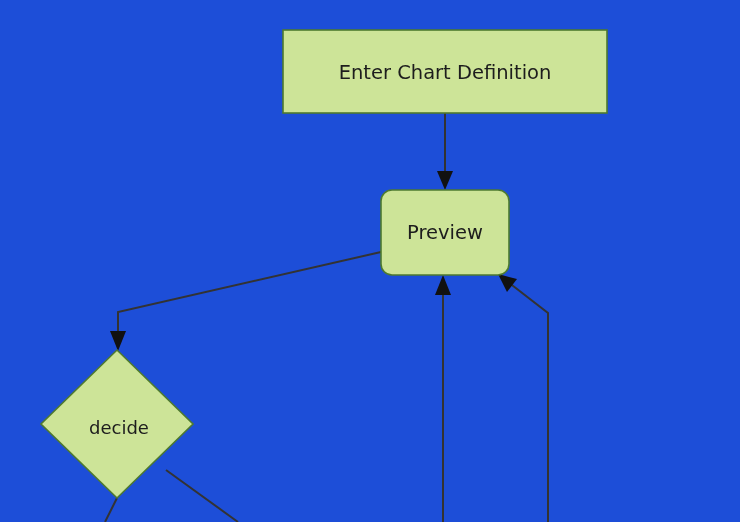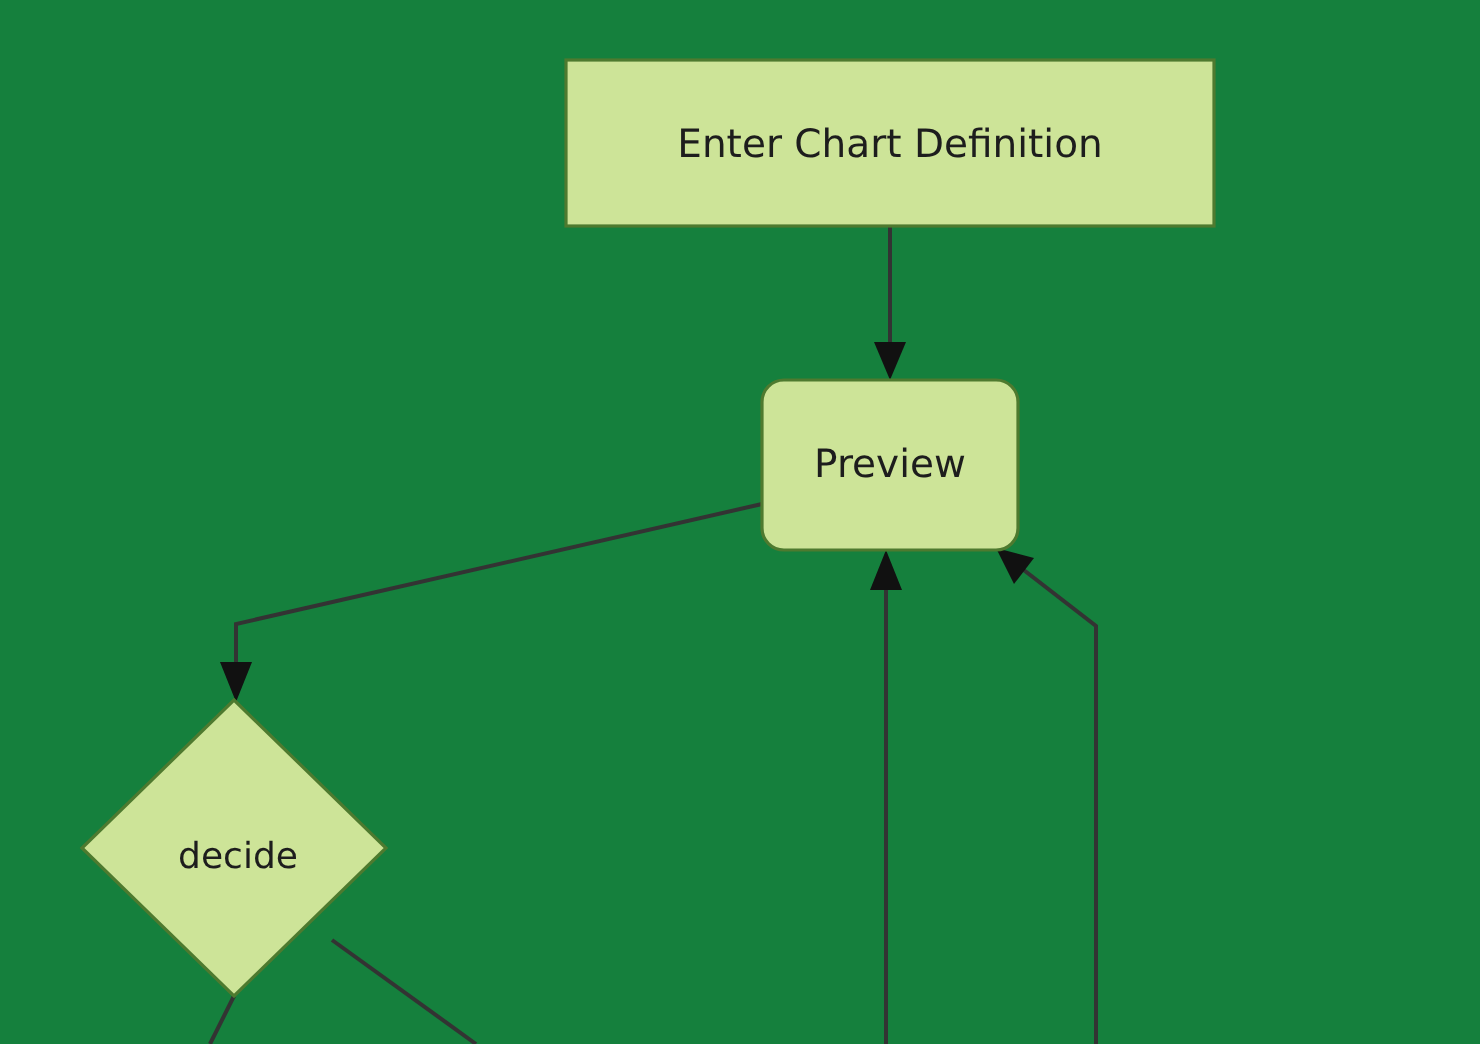--- a/index.html
+++ b/index.html
@@ -8,21 +8,21 @@
     padding: 0;
     background: #ffffff;
   }
   body {
     font-family: "DejaVu Sans", "Liberation Sans", sans-serif;
   }
   #diagram-canvas {
     position: relative;
     width: 740px;
     height: 522px;
-    background: #15803d;
+    background: #1d4ed8;
     overflow: hidden;
   }
   #flow-svg {
     position: absolute;
     top: 0;
     left: 0;
     width: 740px;
     height: 522px;
   }
   .node-shape {

